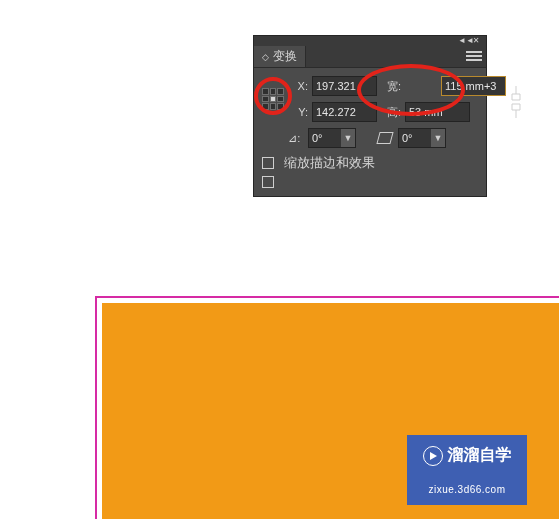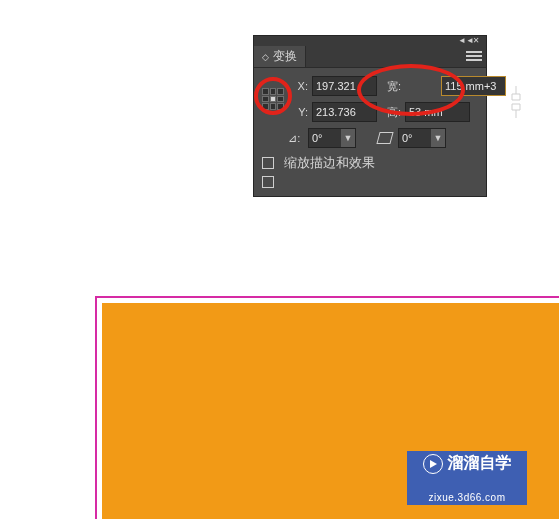--- a/index.html
+++ b/index.html
@@ -204,21 +204,21 @@
     bottom: -10px;
     background: #f29a16;
   }
 
   
   .watermark {
     position: absolute;
     right: 32px;
     bottom: 14px;
     width: 120px;
-    height: 54px;
+    height: 70px;
     background: #3e5fb2;
     color: #ffffff;
     display: flex;
     flex-direction: column;
     align-items: center;
     justify-content: center;
     gap: 18px;
     font-size: 14px;
   }
   .watermark .top {
@@ -286,21 +286,21 @@
 
       <div style="flex:1;">
         <div class="row">
           <span class="lbl">X:</span>
           <span class="num-input">197.321</span>
           <span class="lbl lbl-w">宽:</span>
           <span class="num-input active">115 mm+3</span>
         </div>
         <div class="row">
           <span class="lbl">Y:</span>
-          <span class="num-input">213.736</span>
+          <span class="num-input">142.272</span>
           <span class="lbl lbl-w">高:</span>
           <span class="num-input">53 mm</span>
         </div>
       </div>
 
       <div class="link-wh" style="align-self:center;">
         <svg width="12" height="36" viewBox="0 0 12 36">
           <path d="M6 2 v8 M6 26 v8 M2 10 h8 v6 h-8 z M2 20 h8 v6 h-8 z" stroke="#cfcfcf" stroke-width="1" fill="none"></path>
         </svg>
       </div>

